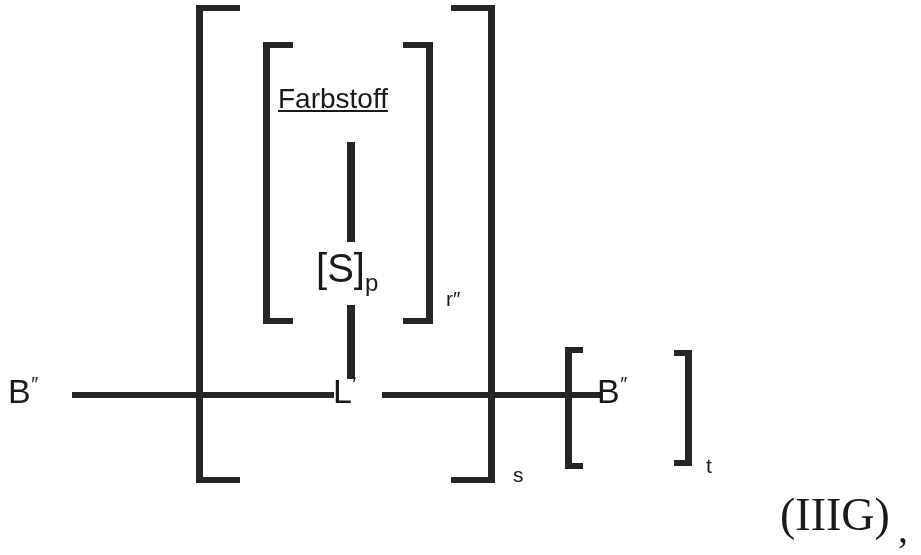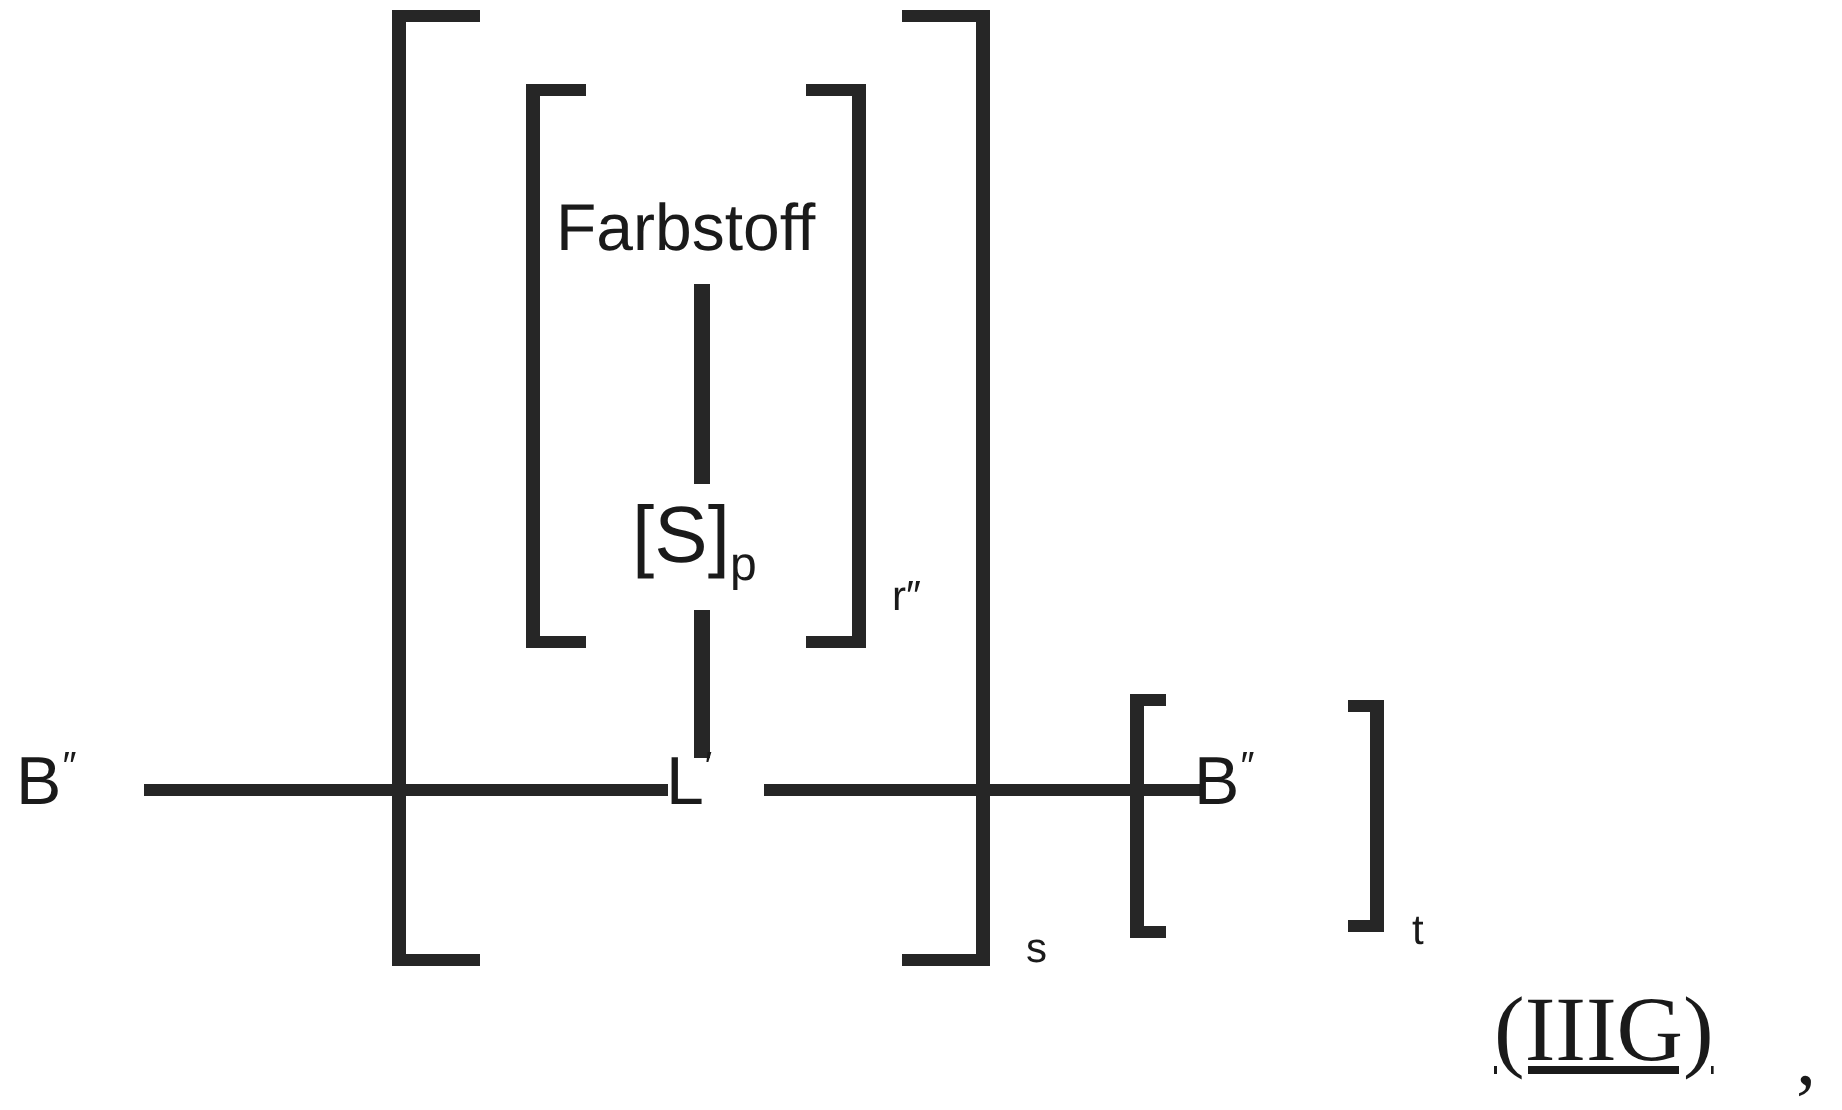--- a/index.html
+++ b/index.html
@@ -123,21 +123,21 @@
     <div class="nub-hide-b" style="width:0px;"></div>
   </div>
 
   <div class="bracket right" style="left:403px; top:42px; width:30px; height:282px;">
     <div class="nub-hide-t" style="width:0px;"></div>
     <div class="nub-hide-b" style="width:0px;"></div>
   </div>
 
   <div class="txt label-sup-idx" style="left:446px; top:288px;">r″</div>
 
-  <div class="txt" style="left:278px; top:97px; font-size:33px;">Farbstoff</div>
+  <div class="txt" style="left:278px; top:85px; font-size:28px;text-decoration:underline;">Farbstoff</div>
 
   <div class="bond-v" style="left:347px; top:142px; height:100px;"></div>
 
   <div class="txt label-group" style="left:316px; top:248px;">
     <span>[</span><span>S</span><span>]</span><span class="sub">p</span>
   </div>
 
   <div class="bond-v" style="left:347px; top:305px; height:74px;"></div>
 
   <div class="txt label-main" style="left:8px; top:374px;">
@@ -161,17 +161,17 @@
     <span>B</span><span class="sup">″</span>
   </div>
 
   <div class="bracket right" style="left:674px; top:350px; width:18px; height:116px;">
     <div class="nub-hide-t" style="width:0px;"></div>
     <div class="nub-hide-b" style="width:0px;"></div>
   </div>
 
   <div class="txt label-sub-idx" style="left:706px; top:455px;">t</div>
 
-  <div class="formula-tag" style="left:747px; top:488px;text-decoration:underline;">(IIIG)</div>
+  <div class="formula-tag" style="left:780px; top:488px;">(IIIG)</div>
 
   <div class="trailing-comma" style="left:898px; top:505px;">,</div>
 
 </div>
 
 </body></html>

